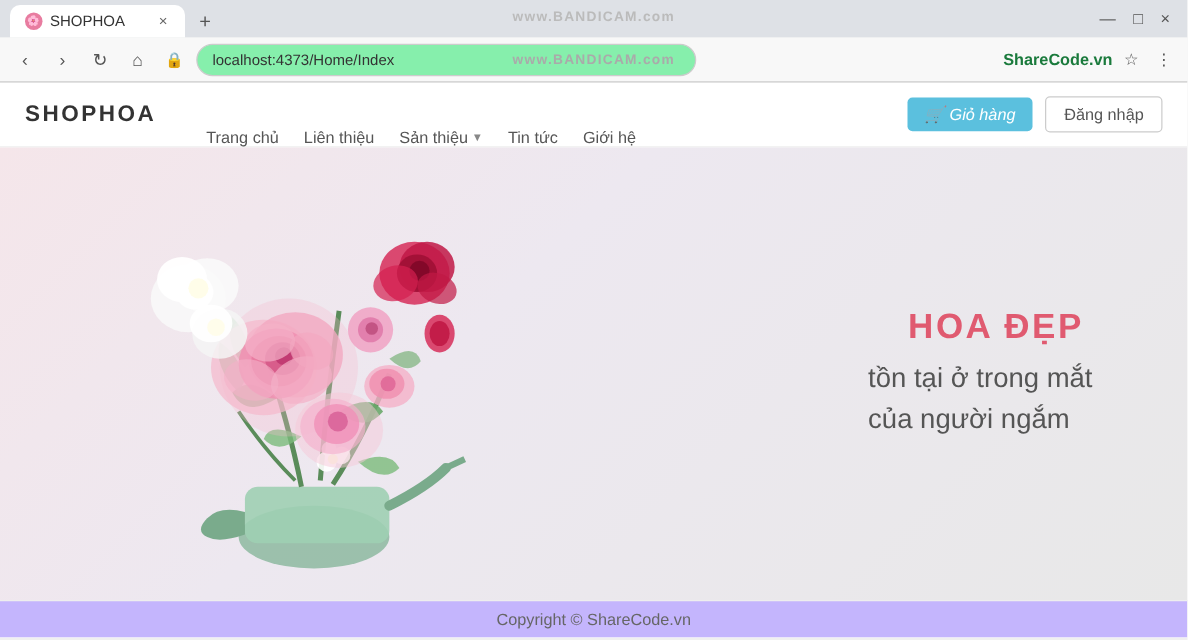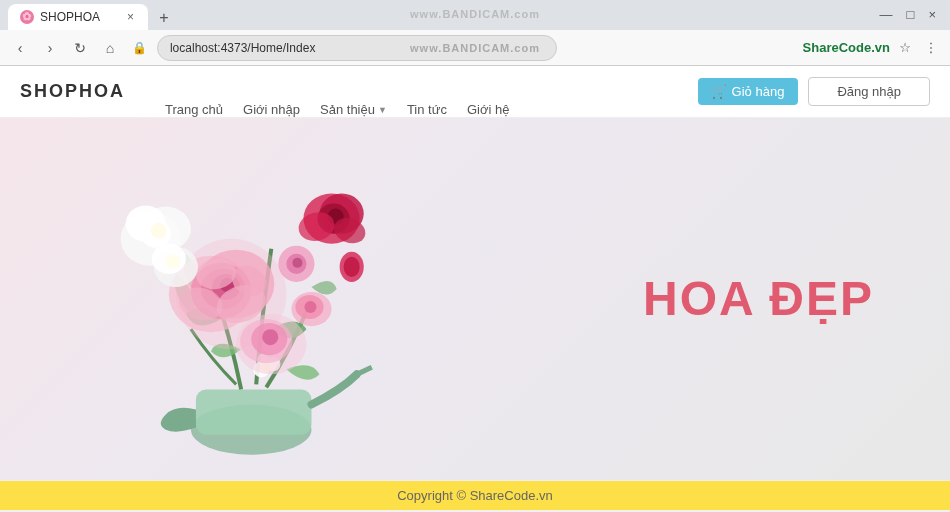--- a/index.html
+++ b/index.html
@@ -63,21 +63,21 @@
       display: flex; align-items: center; justify-content: center;
       border-radius: 50%;
     }
     .address-input {
       flex: 1;
       height: 26px;
       border: 1px solid #ccc;
       border-radius: 13px;
       padding: 0 12px;
       font-size: 12px;
-      background: #e5e5e5;
+      background: #86efac;
       color: #333;
       max-width: 400px;
     }
     .browser-actions {
       margin-left: auto;
       display: flex;
       align-items: center;
       gap: 4px;
     }
     .browser-icon-btn {
@@ -151,25 +151,26 @@
       background: #5bc0de;
       color: white;
       border: none;
       padding: 6px 14px;
       border-radius: 4px;
       font-size: 13px;
       cursor: pointer;
       display: flex;
       align-items: center;
       gap: 6px;
+      font-style: italic;
     }
     .login-btn {
       background: none;
       border: 1px solid #ccc;
-      padding: 6px 28px;
+      padding: 6px 14px;
       border-radius: 4px;
       font-size: 13px;
       cursor: pointer;
       color: #555;
     }
 
     
     .hero-banner {
       position: relative;
       width: 100%;
@@ -191,37 +192,37 @@
 
     
     .hero-text {
       position: absolute;
       right: 8%;
       top: 50%;
       transform: translateY(-50%);
       text-align: left;
     }
     .hero-main-text {
-      font-size: 48px;
+      font-size: 28px;
       font-weight: bold;
       color: #e05a70;
       line-height: 1.1;
       letter-spacing: 2px;
       margin-left: 32px;
     }
     .hero-sub-text {
       font-size: 22px;
       color: #555;
       margin-top: 8px;
       line-height: 1.5;
     }
 
     
     .site-footer {
-      background: #fde047;
+      background: #c4b5fd;
       height: 30px;
       display: flex;
       align-items: center;
       justify-content: center;
       border-top: 1px solid #eee;
     }
     .footer-text {
       font-size: 13px;
       color: #666;
     }
@@ -290,21 +291,21 @@
     <div class="browser-icon-btn">⋮</div>
   </div>
 </div>
 
 <div class="website">
 
   <nav class="site-nav">
     <div class="site-logo">SHOPHOA</div>
     <div class="nav-links">
       <a class="nav-link">Trang chủ</a>
-      <a class="nav-link">Giới nhập</a>
+      <a class="nav-link">Liên thiệu</a>
       <a class="nav-link">
         <span>Sản thiệu</span>
         <span class="nav-dropdown-arrow">▼</span>
       </a>
       <a class="nav-link">Tin tức</a>
       <a class="nav-link">Giới hệ</a>
     </div>
     <div class="nav-right">
       <button class="cart-btn">🛒 Giỏ hàng</button>
       <button class="login-btn">Đăng nhập</button>
@@ -384,19 +385,23 @@
 
         <ellipse cx="270" cy="225" rx="35" ry="30" fill="#f5c8d8" opacity="0.5"></ellipse>
         <ellipse cx="265" cy="222" rx="26" ry="22" fill="#f4b0cc" opacity="0.65"></ellipse>
         <ellipse cx="268" cy="220" rx="18" ry="16" fill="#f090b8" opacity="0.8"></ellipse>
         <circle cx="269" cy="218" r="8" fill="#d86098" opacity="0.85"></circle>
       </svg>
     </div>
 
     <div class="hero-text">
       <div class="hero-main-text">HOA ĐẸP</div>
+      <div class="hero-sub-text">
+        <span>tồn tại ở trong mắt</span><br>
+        <span>của người ngắm</span>
+      </div>
     </div>
   </div>
 
   <footer class="site-footer">
     <span class="footer-text">Copyright © ShareCode.vn</span>
   </footer>
 </div>
 
 </body></html>

